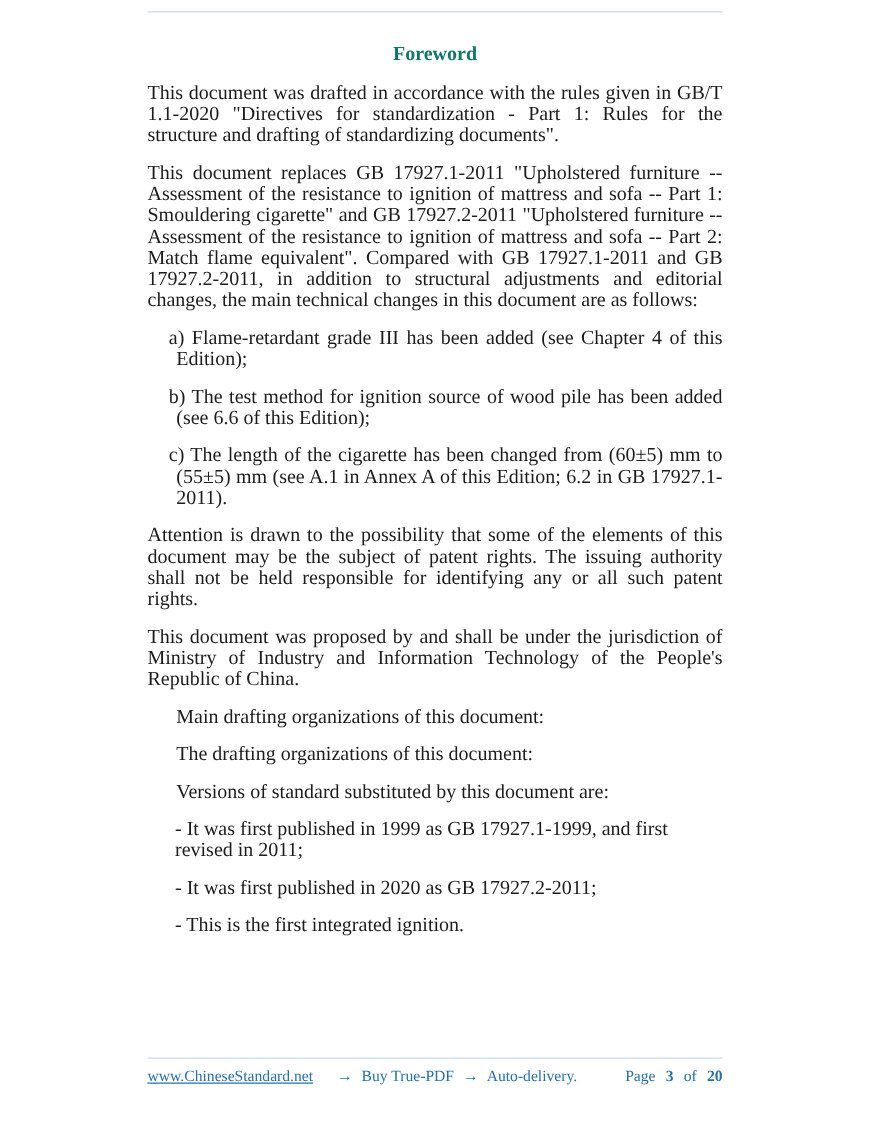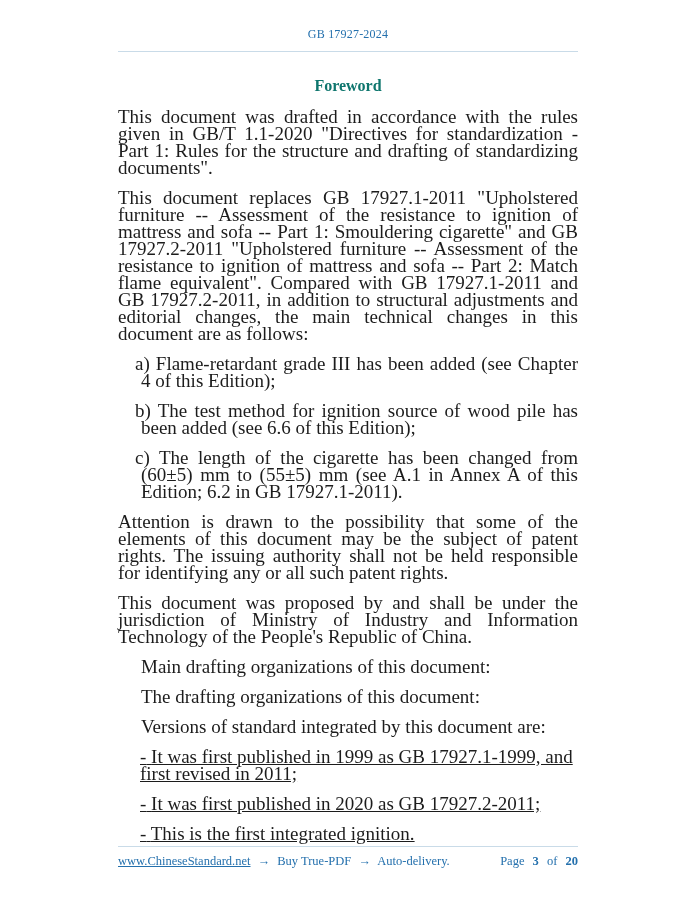--- a/index.html
+++ b/index.html
@@ -21,51 +21,50 @@
     color:var(--accent);letter-spacing:0.2px;
   }
   .rule{
     border:none;border-top:1px solid var(--rule);
     margin:9px 0 0 0;height:0;
   }
   .page-title{
     font-size:16px;font-weight:bold;text-align:center;
     margin:25px 0 0 0;color:#0f766e;
   }
-  .content{margin-top:13px;font-size:19px;line-height:17px;}
+  .content{margin-top:13px;font-size:16px;line-height:17px;}
   .para{
     margin:0 0 13px 0;text-align:justify;
   }
   .para.single{text-align:left;margin-left:23px;}
   .alpha-item{
     margin:0 0 13px 17px;padding-left:6px;text-indent:-6px;
     text-align:justify;
   }
   .dash-item{
-    margin:0 0 13px 22px;text-align:left;text-decoration:underline;
+    margin:0 0 13px 22px;text-align:left;
   }
   .footer{position:absolute;left:118px;width:460px;top:837px;}
   .footer-row{
     display:flex;justify-content:space-between;align-items:baseline;
     padding-top:7px;font-size:12.5px;color:var(--accent);
   }
   .footer-left span{margin-right:4px;}
   .footer-link{
-    color:var(--accent);text-decoration:underline;cursor:pointer;margin-right:4px;
+    color:var(--accent);text-decoration:underline;cursor:pointer;margin-right:16px;
   }
   .page-indicator span{margin-left:5px;}
   .page-indicator .num{font-weight:bold;}
 </style>
 </head>
 <body>
 
 <div class="page">
   <div class="inner">
 
-    <div class="doc-code">GB 17927-2024</div>
     <hr class="rule">
 
     <h1 class="page-title">Foreword</h1>
 
     <div class="content">
 
       <p class="para">This document was drafted in accordance with the rules given in GB/T 1.1-2020 "Directives for standardization - Part 1: Rules for the structure and drafting of standardizing documents".</p>
 
       <p class="para">This document replaces GB 17927.1-2011 "Upholstered furniture -- Assessment of the resistance to ignition of mattress and sofa -- Part 1: Smouldering cigarette" and GB 17927.2-2011 "Upholstered furniture -- Assessment of the resistance to ignition of mattress and sofa -- Part 2: Match flame equivalent". Compared with GB 17927.1-2011 and GB 17927.2-2011, in addition to structural adjustments and editorial changes, the main technical changes in this document are as follows:</p>
 
@@ -77,21 +76,21 @@
 
       <p class="para">Attention is drawn to the possibility that some of the elements of this document may be the subject of patent rights. The issuing authority shall not be held responsible for identifying any or all such patent rights.</p>
 
       <p class="para">This document was proposed by and shall be under the jurisdiction of Ministry of Industry and Information Technology of the People's Republic of China.</p>
 
       <p class="para single">Main drafting organizations of this document:</p>
 
       <p class="para single">The drafting organizations of this document:</p>
 
 
-      <p class="para single">Versions of standard integrated by this document are:</p>
+      <p class="para single">Versions of standard substituted by this document are:</p>
 
       <div class="dash-item"><span>-</span> <span>It was first published in 1999 as GB 17927.1-1999, and first revised in 2011;</span></div>
 
       <div class="dash-item"><span>-</span> <span>It was first published in 2020 as GB 17927.2-2011;</span></div>
 
       <div class="dash-item"><span>-</span> <span>This is the first integrated ignition.</span></div>
 
     </div>
   </div>
 

